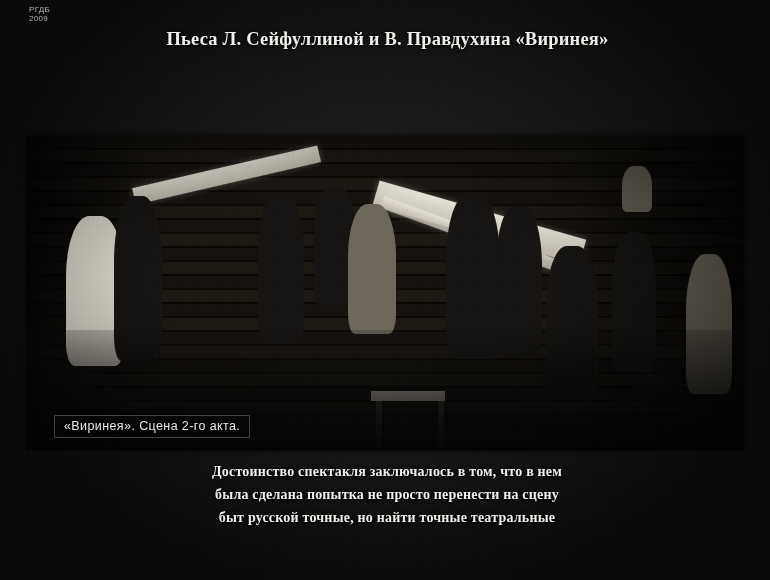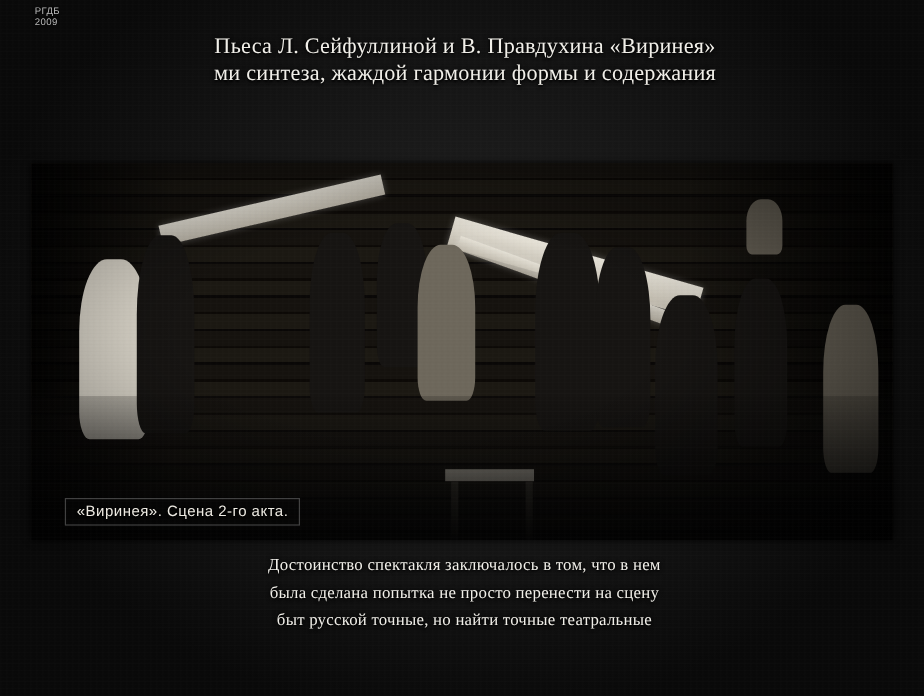--- a/index.html
+++ b/index.html
@@ -41,21 +41,21 @@
     line-height: 9px;
     letter-spacing: .3px;
     text-shadow: 0 0 2px #000;
   }
   .watermark div { display: block; padding-left: 24px; }
 
   .text-block {
     color: #f2f0ea;
     text-align: justify;
     text-align-last: center;
-    font-weight: normal;
+    font-weight: bold;
     text-shadow: 0 1px 2px rgba(0,0,0,.95), 0 0 4px rgba(0,0,0,.7);
   }
   .top-text {
     position: absolute;
     left: 60px;
     top: 28px;
     width: 655px;
     font-size: 18.5px;
     line-height: 23px;
     letter-spacing: .2px;
@@ -179,21 +179,20 @@
 <div class="slide">
 
   <div class="watermark">
     <div>РГДБ</div>
     <div>2009</div>
   </div>
 
   <div class="text-block top-text">
     <p>
       <span class="line">Пьеса  Л.  Сейфуллиной  и  В.  Правдухина  «Виринея»</span>
-      <span class="line">ми синтеза, жаждой гармонии формы и содержания</span>
     </p>
   </div>
 
   <div class="photo">
     <div class="wall"></div>
     <div class="wall-dark-left"></div>
     <div class="wall-dark-right"></div>
 
     <div class="beam beam-left"></div>
     <div class="beam beam-right"></div>

